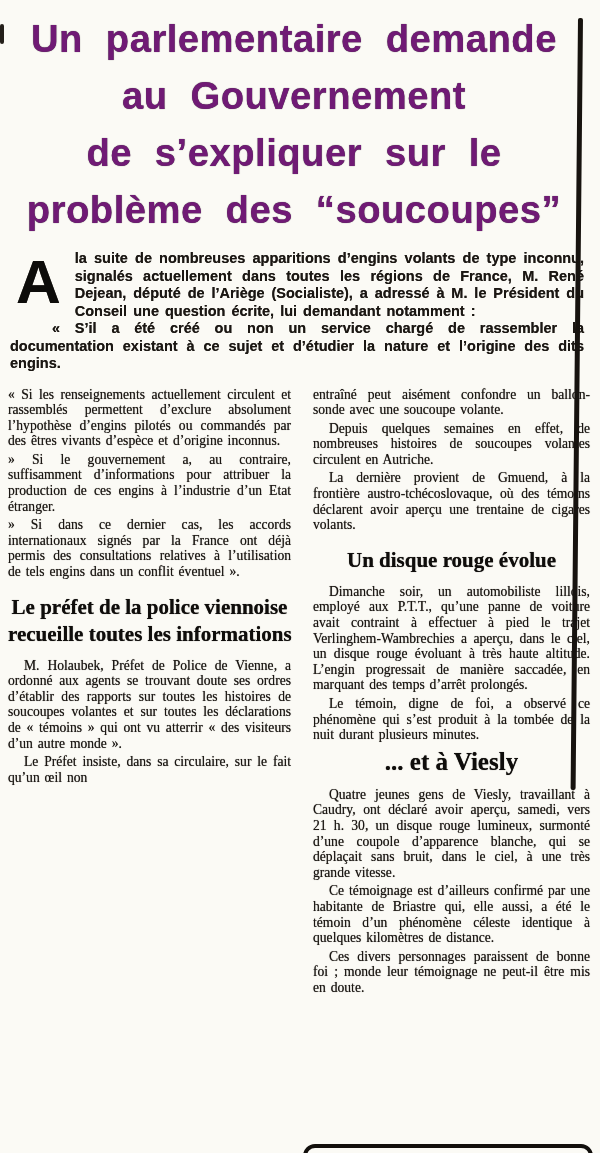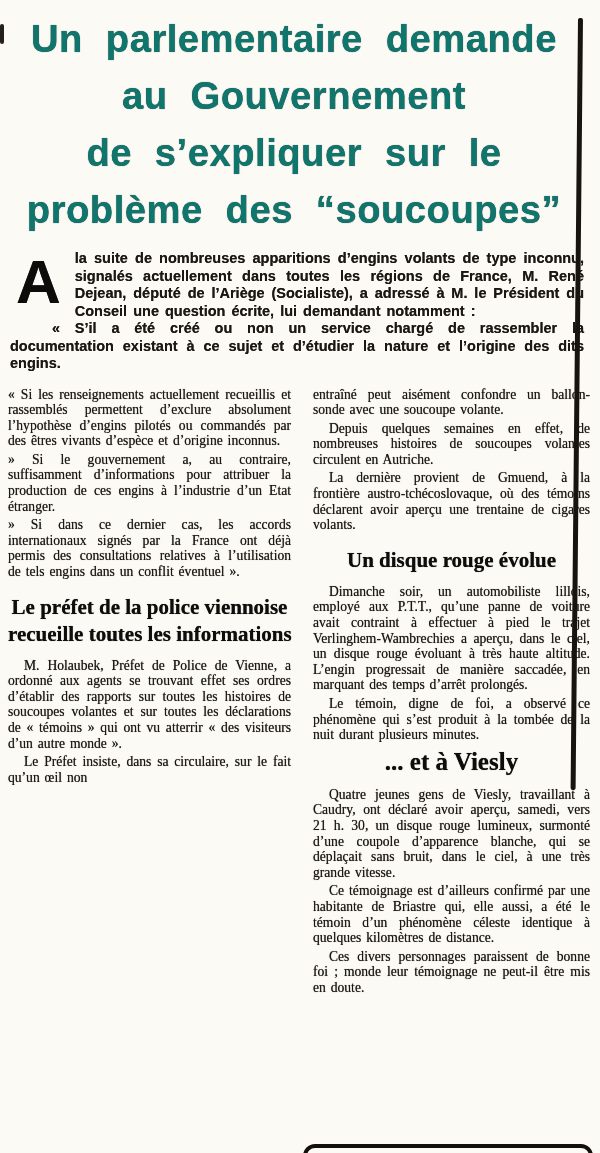--- a/index.html
+++ b/index.html
@@ -12,21 +12,21 @@
     overflow: hidden;
   }
   .page { position: absolute; inset: 0; }
 
   
   .headline {
     padding: 10px 18px 0 6px;
     text-align: center;
     font-family: "Liberation Sans", sans-serif;
     font-weight: 700;
-    color: #0f766e;
+    color: #701a75;
   }
   .headline .hl-line {
     font-size: 39px;
     line-height: 57px;
     word-spacing: 12px;
     letter-spacing: 0.5px;
     white-space: nowrap;
     text-shadow: 0 0 0.8px rgba(13,12,10,0.85);
     transform: scaleX(0.98);
   }
@@ -138,30 +138,30 @@
 
   <div class="lead">
     <span class="dropcap">A</span>
     <p>la suite de nombreuses apparitions d’engins volants de type inconnu, signalés actuellement dans toutes les régions de France, M. René Dejean, député de l’Ariège (Socialiste), a adressé à M. le Président du Conseil une question écrite, lui demandant notamment :</p>
     <p class="lead-p2">« S’il a été créé ou non un service chargé de rassembler la documentation existant à ce sujet et d’étudier la nature et l’origine des dits engins.</p>
   </div>
 
   <div class="columns">
 
     <div class="col col-left body-text">
-      <p class="no-indent">« Si les renseignements actuellement recueillis et rassemblés permettent d’exclure absolument l’hypothèse d’engins pilotés ou commandés par des êtres vivants d’espèce et d’origine inconnus.</p>
+      <p class="no-indent">« Si les renseignements actuellement circulent et rassemblés permettent d’exclure absolument l’hypothèse d’engins pilotés ou commandés par des êtres vivants d’espèce et d’origine inconnus.</p>
       <p class="no-indent">» Si le gouvernement a, au contraire, suffisamment d’informations pour attribuer la production de ces engins à l’industrie d’un Etat étranger.</p>
       <p class="no-indent">» Si dans ce dernier cas, les accords internationaux signés par la France ont déjà permis des consultations relatives à l’utilisation de tels engins dans un conflit éventuel ».</p>
 
       <div class="subhead">
         <div class="sh-line">Le préfet de la police viennoise</div>
         <div class="sh-line">recueille toutes les informations</div>
       </div>
 
-      <p>M. Holaubek, Préfet de Police de Vienne, a ordonné aux agents se trouvant effet ses ordres d’établir des rapports sur toutes les histoires de soucoupes volantes et sur toutes les déclarations de « témoins » qui ont vu atterrir « des visiteurs d’un autre monde ».</p>
+      <p>M. Holaubek, Préfet de Police de Vienne, a ordonné aux agents se trouvant doute ses ordres d’établir des rapports sur toutes les histoires de soucoupes volantes et sur toutes les déclarations de « témoins » qui ont vu atterrir « des visiteurs d’un autre monde ».</p>
       <p>Le Préfet insiste, dans sa circulaire, sur le fait qu’un œil non</p>
     </div>
 
     <div class="col col-right body-text">
       <p class="no-indent">entraîné peut aisément confondre un ballon-sonde avec une soucoupe volante.</p>
       <p>Depuis quelques semaines en effet, de nombreuses histoires de soucoupes volantes circulent en Autriche.</p>
       <p>La dernière provient de Gmuend, à la frontière austro-tchécoslovaque, où des témoins déclarent avoir aperçu une trentaine de cigares volants.</p>
 
       <div class="subhead">
         <div class="sh-line">Un disque rouge évolue</div>

